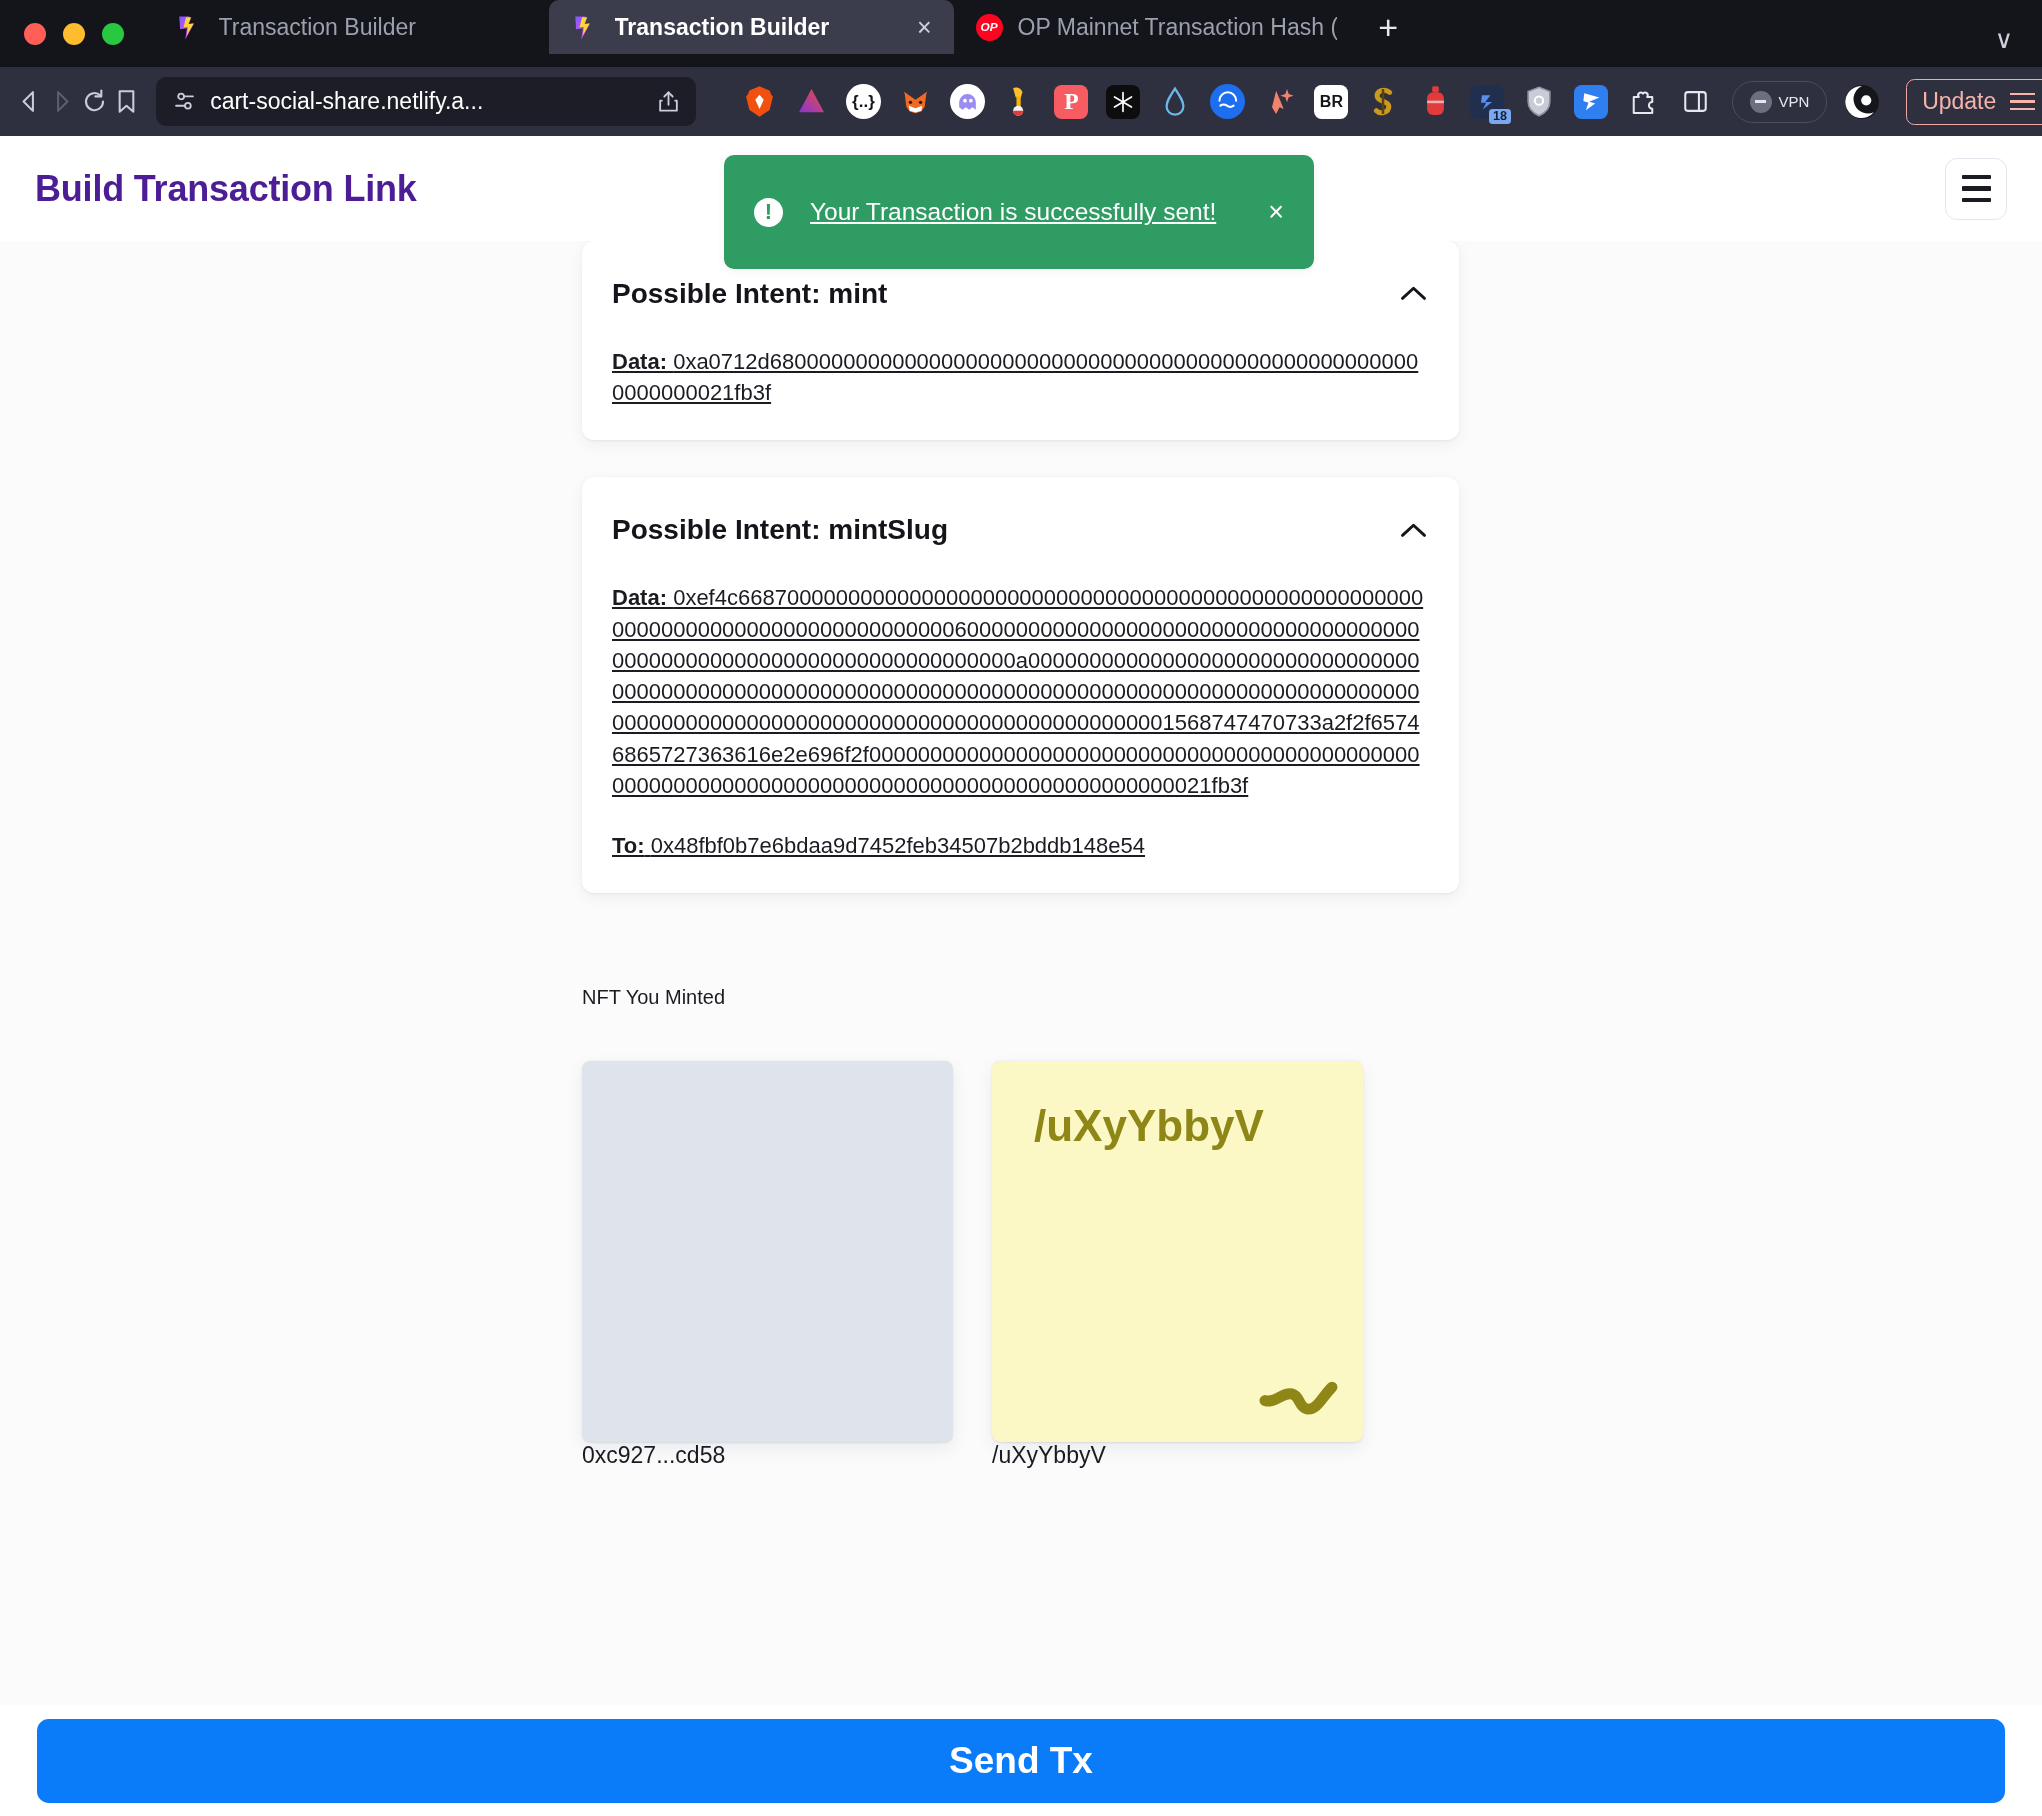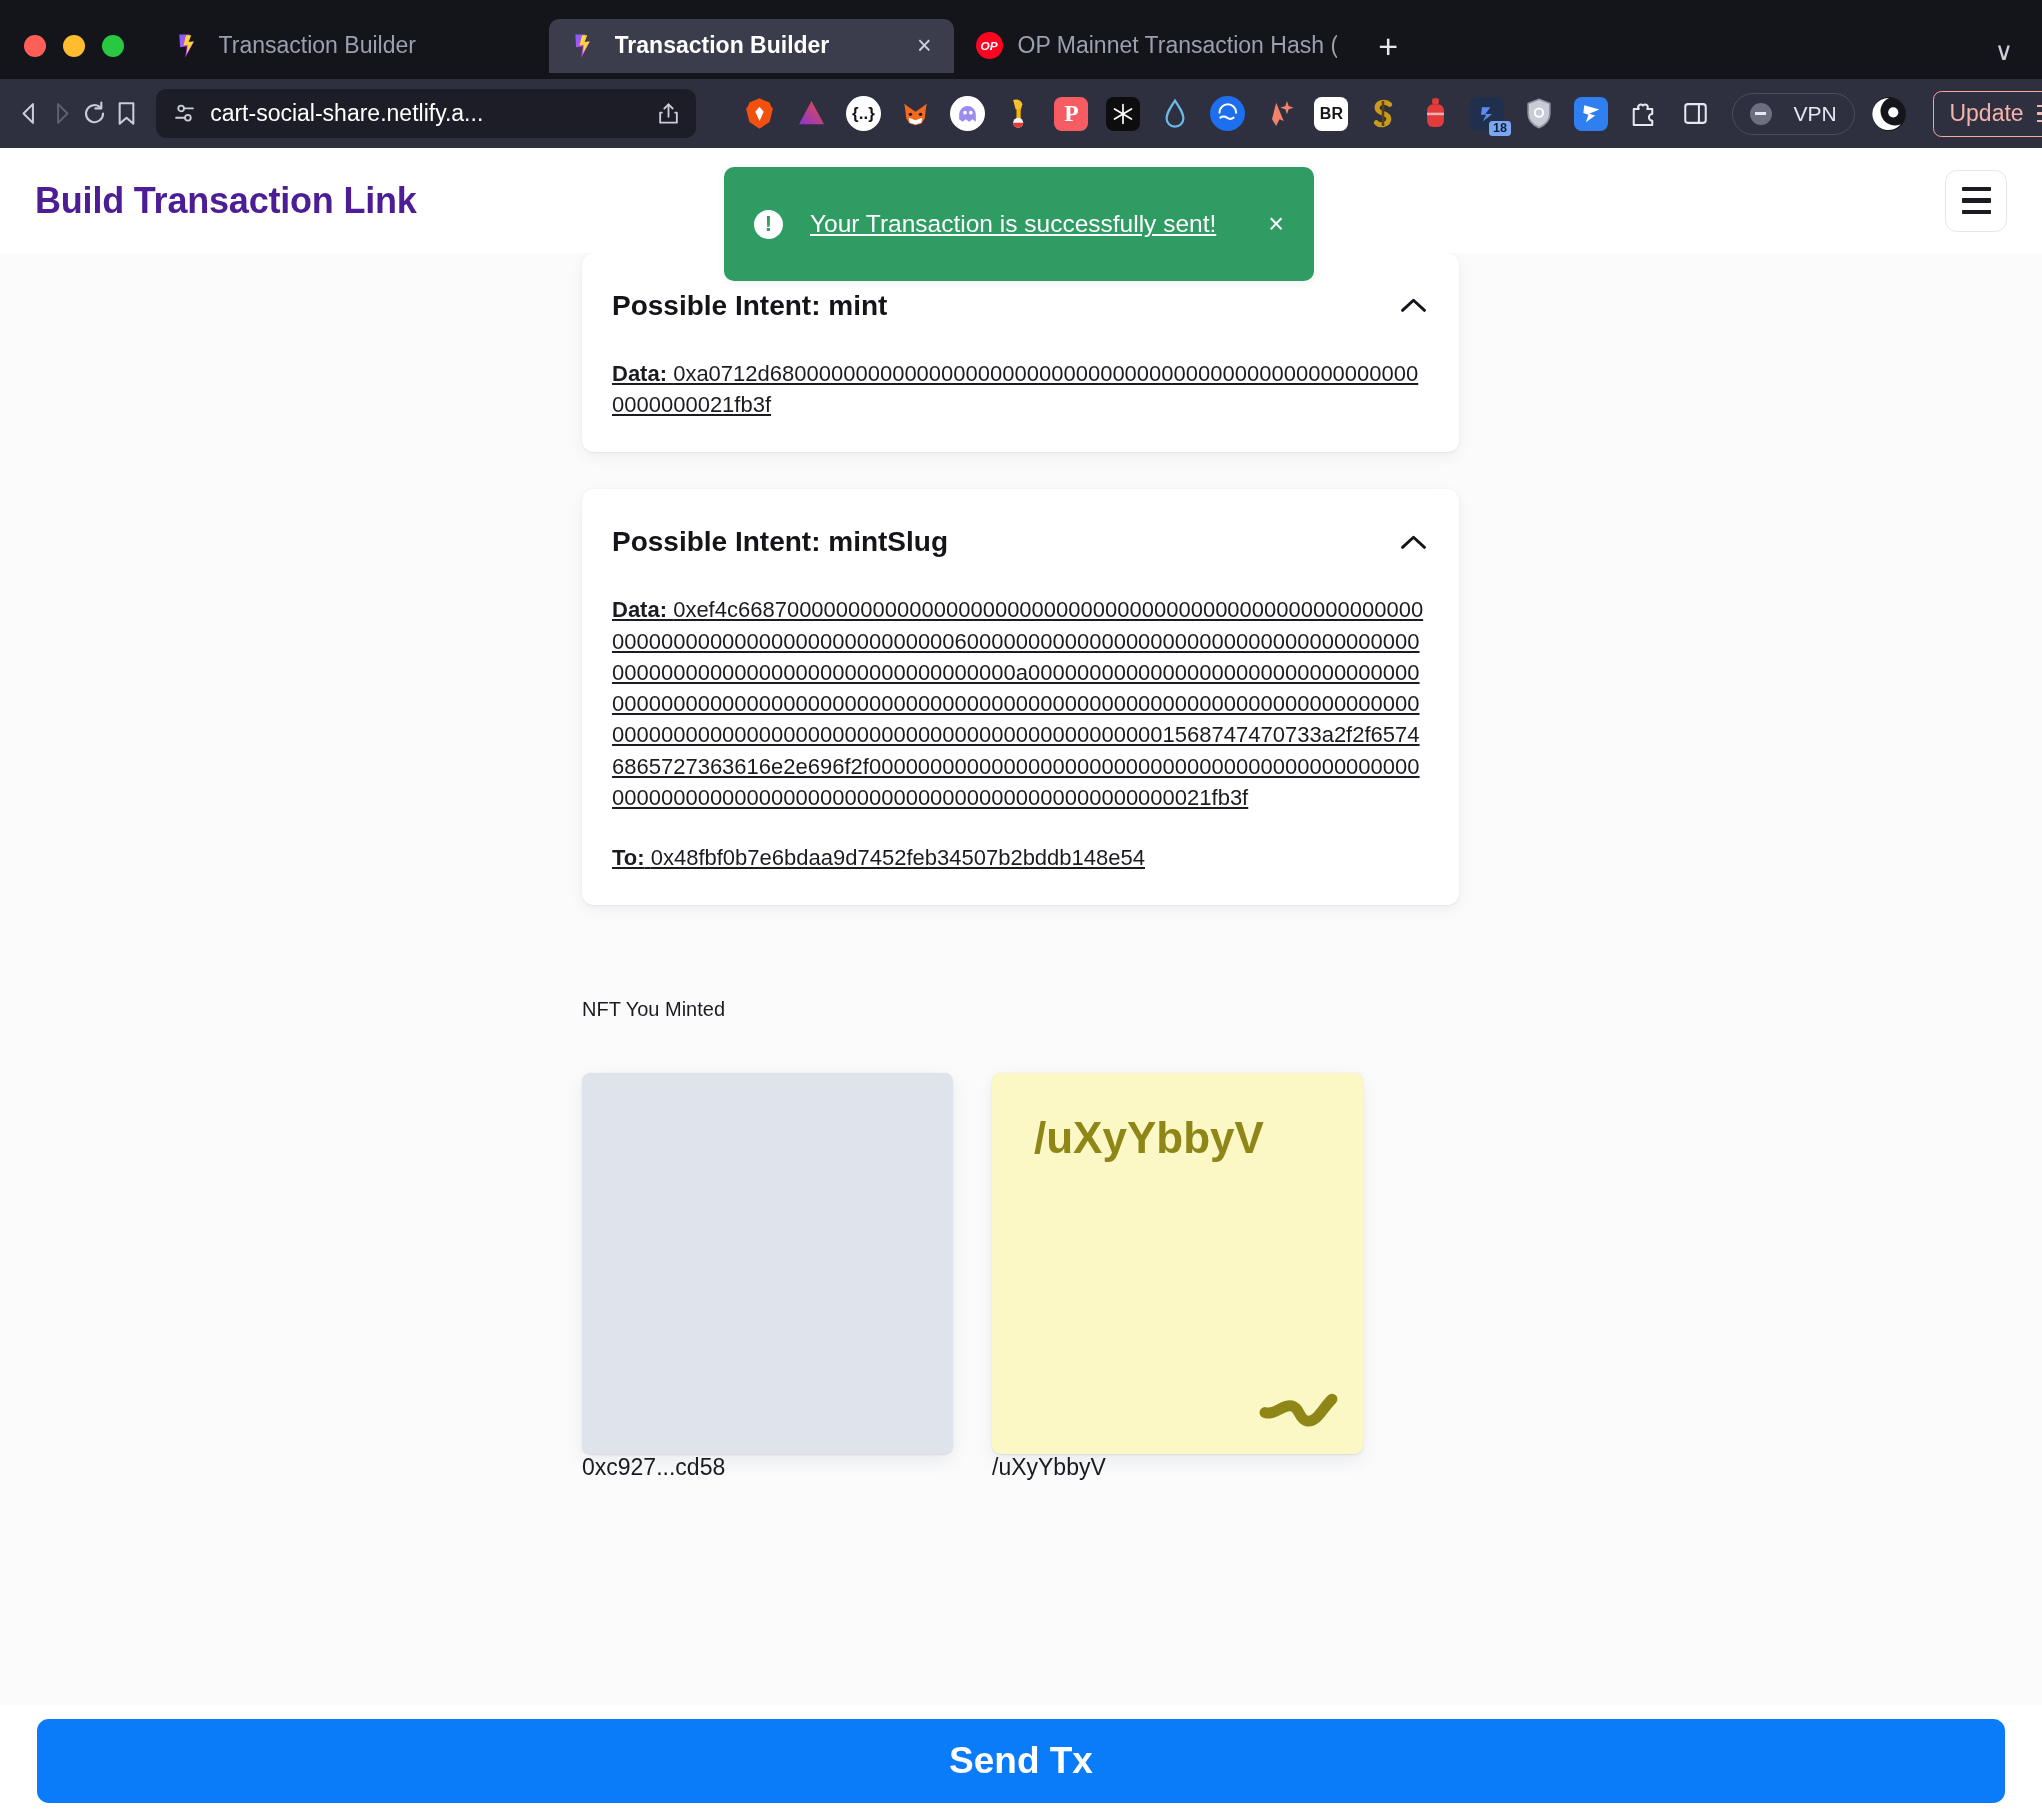--- a/index.html
+++ b/index.html
@@ -15,25 +15,24 @@
     width: 2042px; height: 1816px;
     background: #14141b;
     display: flex; flex-direction: column;
     position: relative;
   }
 
   
   .tabstrip {
     height: 67px;
     background: #14141b;
-    display: flex; align-items: center;
+    display: flex; align-items: flex-start;
     padding: 0 0 0 23.6px;
     position: relative;
     flex: 0 0 67px;
-    margin-top: 12px;
   }
   .traffic { display: flex; align-items: center; gap: 17px; height: 67px; padding-right: 29px; }
   .light { width: 22px; height: 22px; border-radius: 50%; }
   .l-red { background: #ff5f57; }
   .l-yellow { background: #febc2e; }
   .l-green { background: #28c840; }
 
   .tab {
     height: 54px;
     display: flex; align-items: center;
@@ -112,24 +111,24 @@
     width: 52px; height: 52px;
     display: flex; align-items: center; justify-content: center;
     position: relative; flex: 0 0 52px;
   }
   .ext-sq { width: 34px; height: 34px; border-radius: 7.6px; display:flex; align-items:center; justify-content:center; }
   .ext-circ { width: 35px; height: 35px; border-radius: 50%; display:flex; align-items:center; justify-content:center; }
 
   .divider-v { width: 1.7px; height: 34px; background: #4a4d5e; margin: 0 8.4px; }
 
   .vpn-pill {
-    display: flex; align-items: center; gap: 22px;
+    display: flex; align-items: center; gap: 7px;
     border: 1.7px solid #4a4d5e; border-radius: 25px;
     height: 42px; padding: 0 17px; margin-left: 6.7px;
-    color: #e6e8ef; font-size: 21px;
+    color: #e6e8ef; font-size: 15px;
   }
   .vpn-dot {
     width: 22px; height: 22px; border-radius: 50%;
     background: #6b6f80; display:flex; align-items:center; justify-content:center;
   }
   .vpn-dot::after { content:""; display:block; width:11.8px; height:2.5px; background:#e6e8ef; }
 
   .update-btn {
     display: flex; align-items: center; gap: 13.5px;
     border: 1.7px solid #f2a9a0; border-radius: 8.4px;

